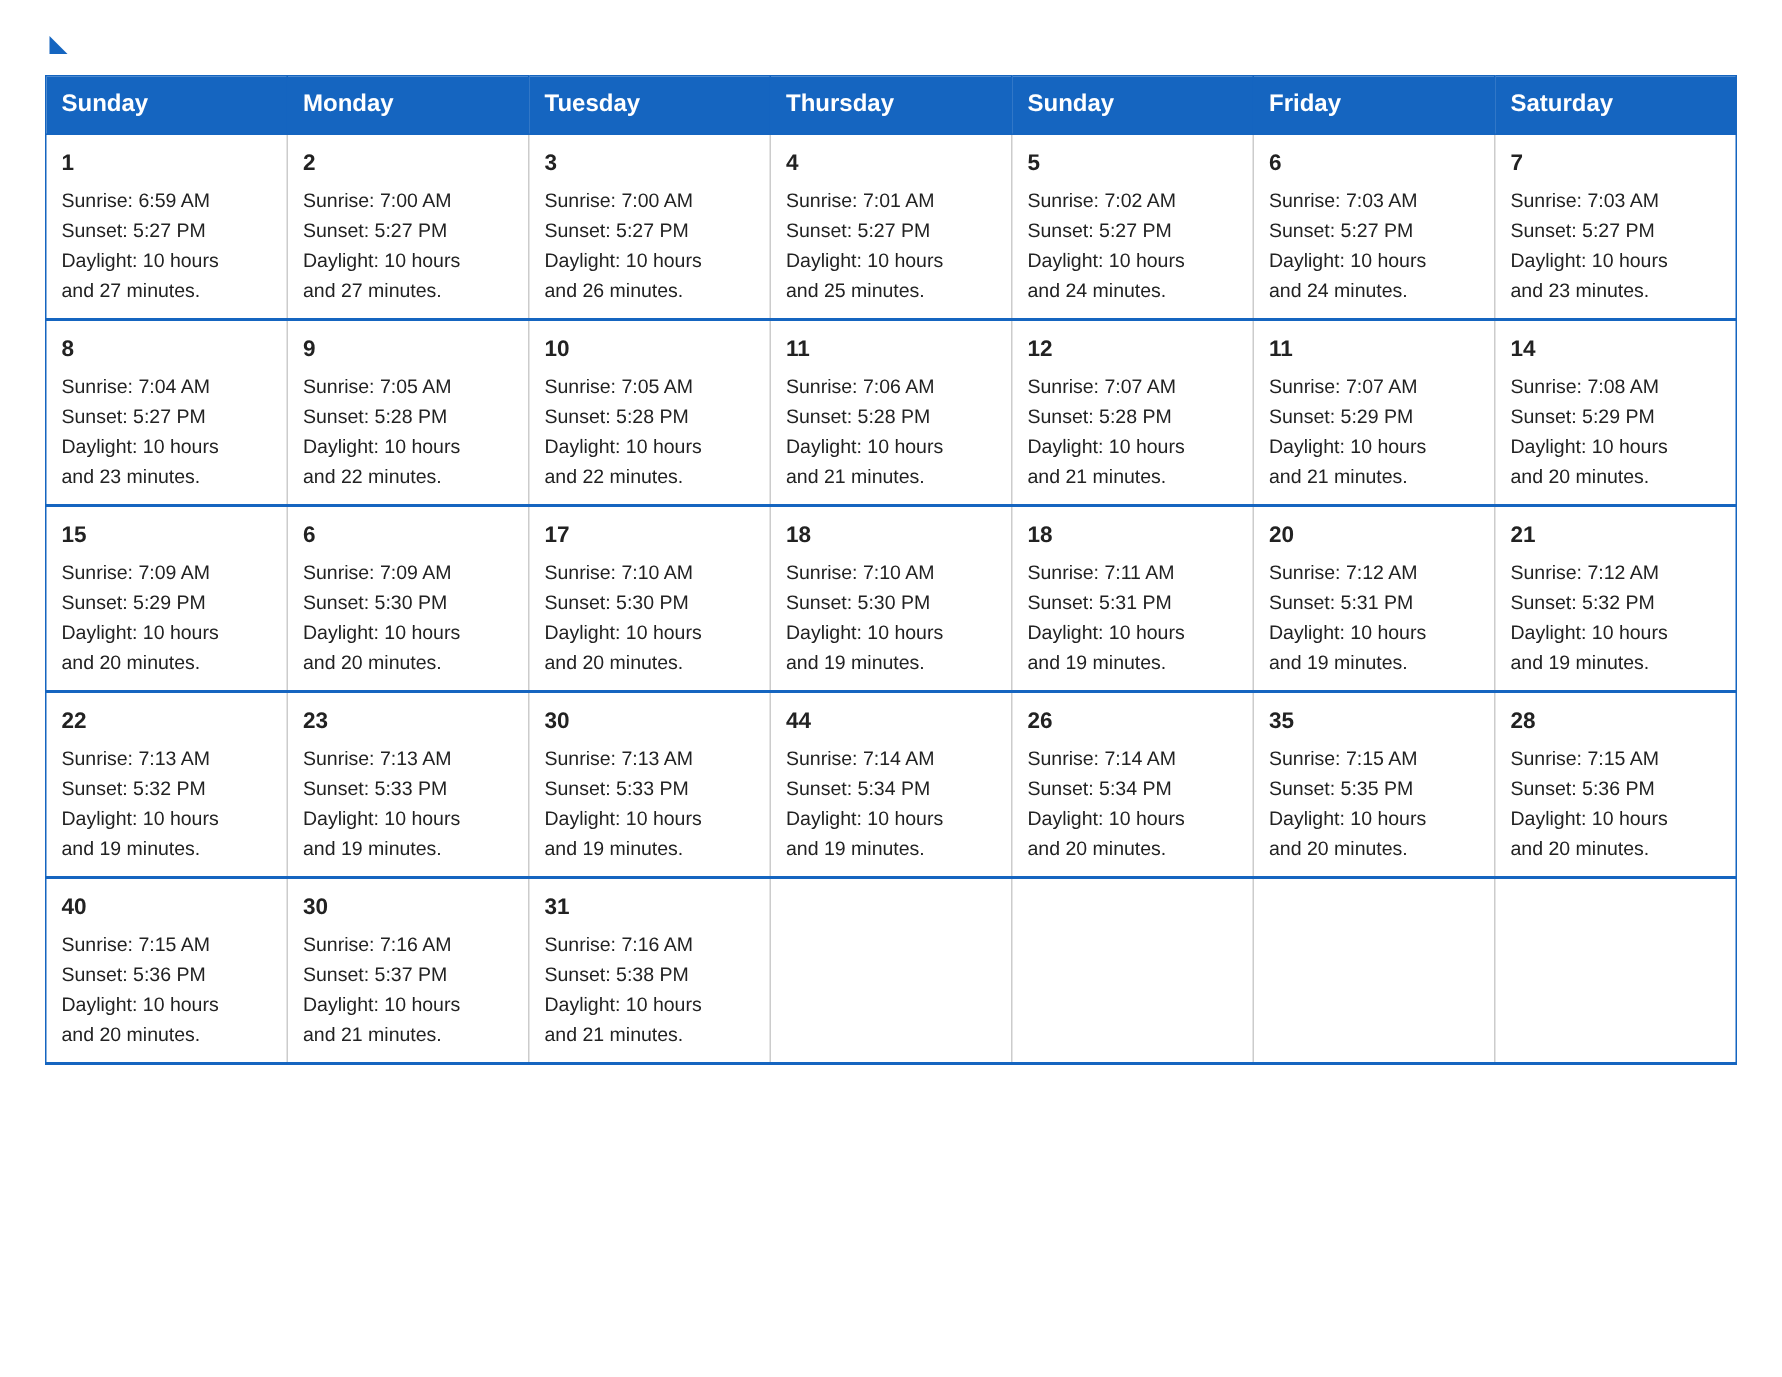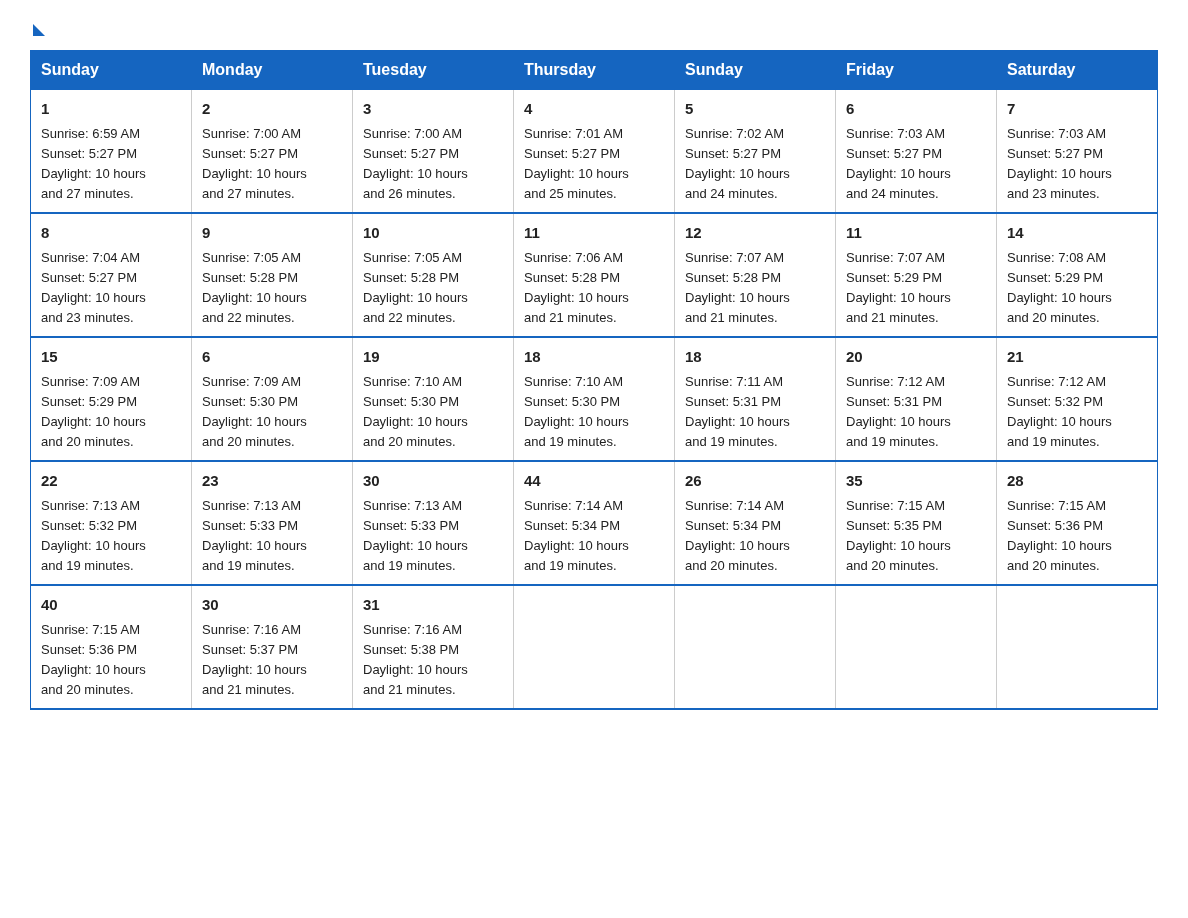--- a/index.html
+++ b/index.html
@@ -157,21 +157,21 @@
         <td><span class="day-number">9</span><span class="day-info">Sunrise: 7:05 AM<br>Sunset: 5:28 PM<br>Daylight: 10 hours <br>and 22 minutes.</span></td>
         <td><span class="day-number">10</span><span class="day-info">Sunrise: 7:05 AM<br>Sunset: 5:28 PM<br>Daylight: 10 hours <br>and 22 minutes.</span></td>
         <td><span class="day-number">11</span><span class="day-info">Sunrise: 7:06 AM<br>Sunset: 5:28 PM<br>Daylight: 10 hours <br>and 21 minutes.</span></td>
         <td><span class="day-number">12</span><span class="day-info">Sunrise: 7:07 AM<br>Sunset: 5:28 PM<br>Daylight: 10 hours <br>and 21 minutes.</span></td>
         <td><span class="day-number">11</span><span class="day-info">Sunrise: 7:07 AM<br>Sunset: 5:29 PM<br>Daylight: 10 hours <br>and 21 minutes.</span></td>
         <td><span class="day-number">14</span><span class="day-info">Sunrise: 7:08 AM<br>Sunset: 5:29 PM<br>Daylight: 10 hours <br>and 20 minutes.</span></td>
       </tr>
       <tr>
         <td><span class="day-number">15</span><span class="day-info">Sunrise: 7:09 AM<br>Sunset: 5:29 PM<br>Daylight: 10 hours <br>and 20 minutes.</span></td>
         <td><span class="day-number">6</span><span class="day-info">Sunrise: 7:09 AM<br>Sunset: 5:30 PM<br>Daylight: 10 hours <br>and 20 minutes.</span></td>
-        <td><span class="day-number">19</span><span class="day-info">Sunrise: 7:10 AM<br>Sunset: 5:30 PM<br>Daylight: 10 hours <br>and 20 minutes.</span></td>
+        <td><span class="day-number">17</span><span class="day-info">Sunrise: 7:10 AM<br>Sunset: 5:30 PM<br>Daylight: 10 hours <br>and 20 minutes.</span></td>
         <td><span class="day-number">18</span><span class="day-info">Sunrise: 7:10 AM<br>Sunset: 5:30 PM<br>Daylight: 10 hours <br>and 19 minutes.</span></td>
         <td><span class="day-number">18</span><span class="day-info">Sunrise: 7:11 AM<br>Sunset: 5:31 PM<br>Daylight: 10 hours <br>and 19 minutes.</span></td>
         <td><span class="day-number">20</span><span class="day-info">Sunrise: 7:12 AM<br>Sunset: 5:31 PM<br>Daylight: 10 hours <br>and 19 minutes.</span></td>
         <td><span class="day-number">21</span><span class="day-info">Sunrise: 7:12 AM<br>Sunset: 5:32 PM<br>Daylight: 10 hours <br>and 19 minutes.</span></td>
       </tr>
       <tr>
         <td><span class="day-number">22</span><span class="day-info">Sunrise: 7:13 AM<br>Sunset: 5:32 PM<br>Daylight: 10 hours <br>and 19 minutes.</span></td>
         <td><span class="day-number">23</span><span class="day-info">Sunrise: 7:13 AM<br>Sunset: 5:33 PM<br>Daylight: 10 hours <br>and 19 minutes.</span></td>
         <td><span class="day-number">30</span><span class="day-info">Sunrise: 7:13 AM<br>Sunset: 5:33 PM<br>Daylight: 10 hours <br>and 19 minutes.</span></td>
         <td><span class="day-number">44</span><span class="day-info">Sunrise: 7:14 AM<br>Sunset: 5:34 PM<br>Daylight: 10 hours <br>and 19 minutes.</span></td>

